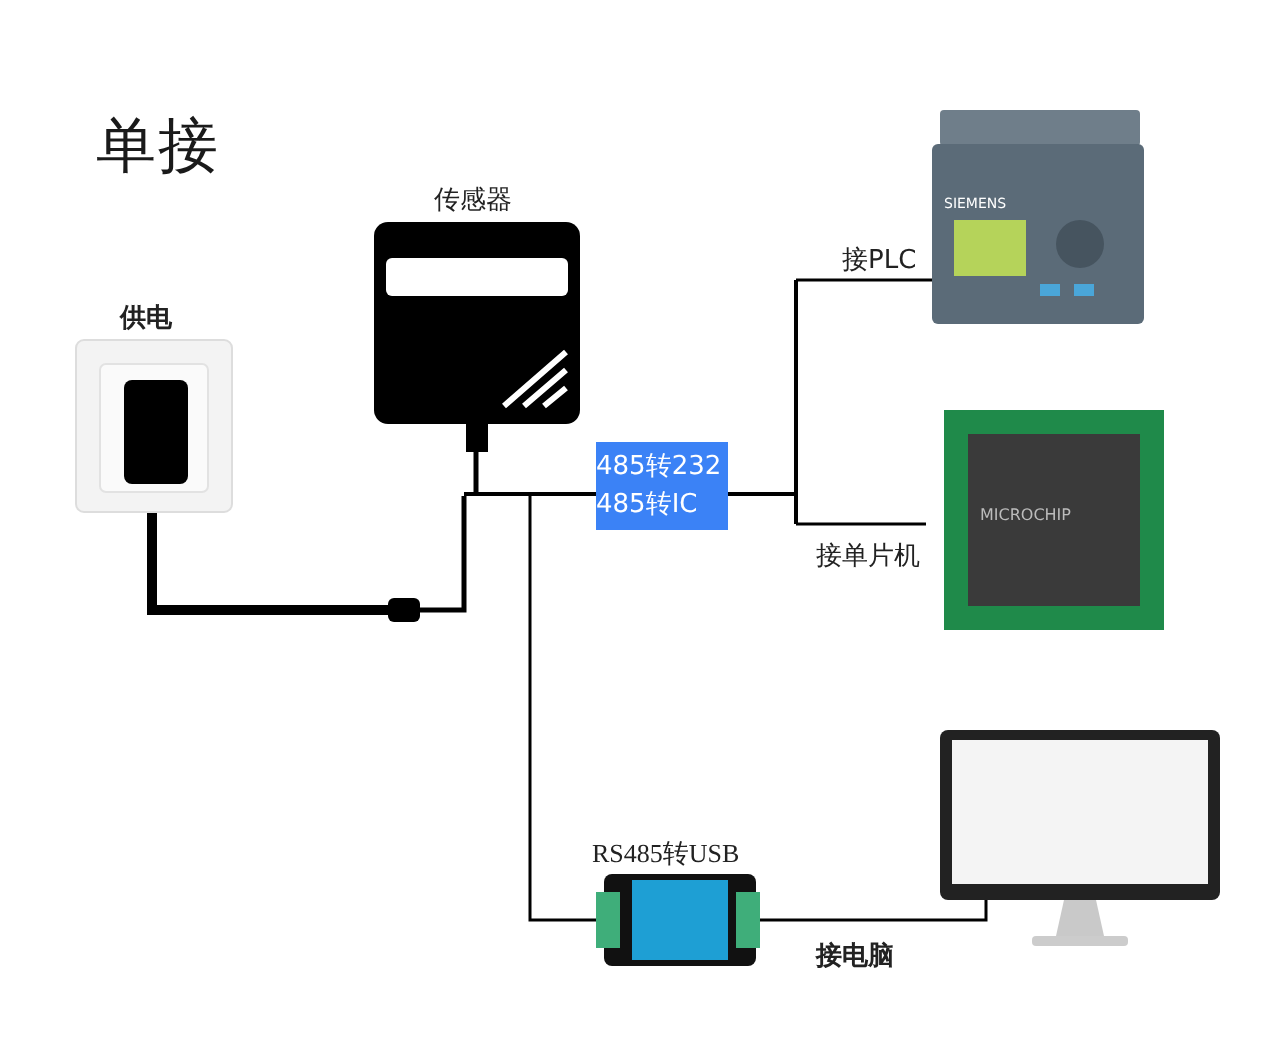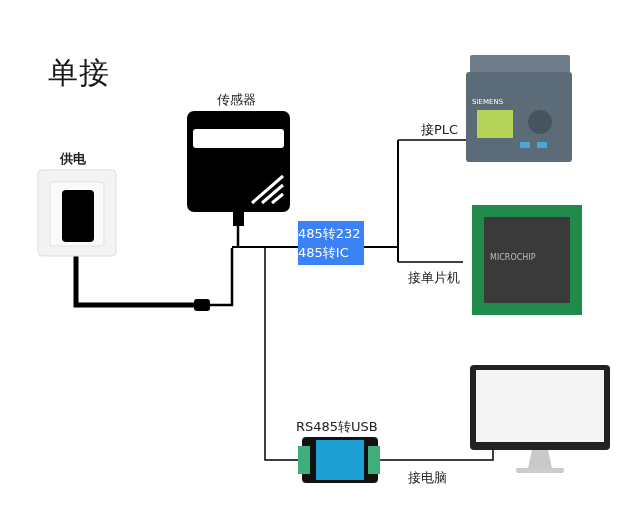--- a/index.html
+++ b/index.html
@@ -85,14 +85,14 @@
 </svg>
 
 <div class="abs label" style="left:60px;top:150px;font-weight:bold;">供电</div>
 <div class="abs label" style="left:217px;top:91px;">传感器</div>
 <div class="abs conv">
   <div>485转232</div>
   <div>485转IC</div>
 </div>
 <div class="abs label" style="left:421px;top:121px;">接PLC</div>
 <div class="abs label" style="left:408px;top:269px;">接单片机</div>
-<div class="abs label" style="left:296px;top:418px;">RS485转USB</div>
-<div class="abs label" style="left:408px;top:469px;">接电脑</div>
+<div class="abs label" style="left:296px;top:418px;font-family:Liberation Serif, serif;">RS485转USB</div>
+<div class="abs label" style="left:408px;top:469px;font-weight:bold;">接电脑</div>
 
 </body></html>

